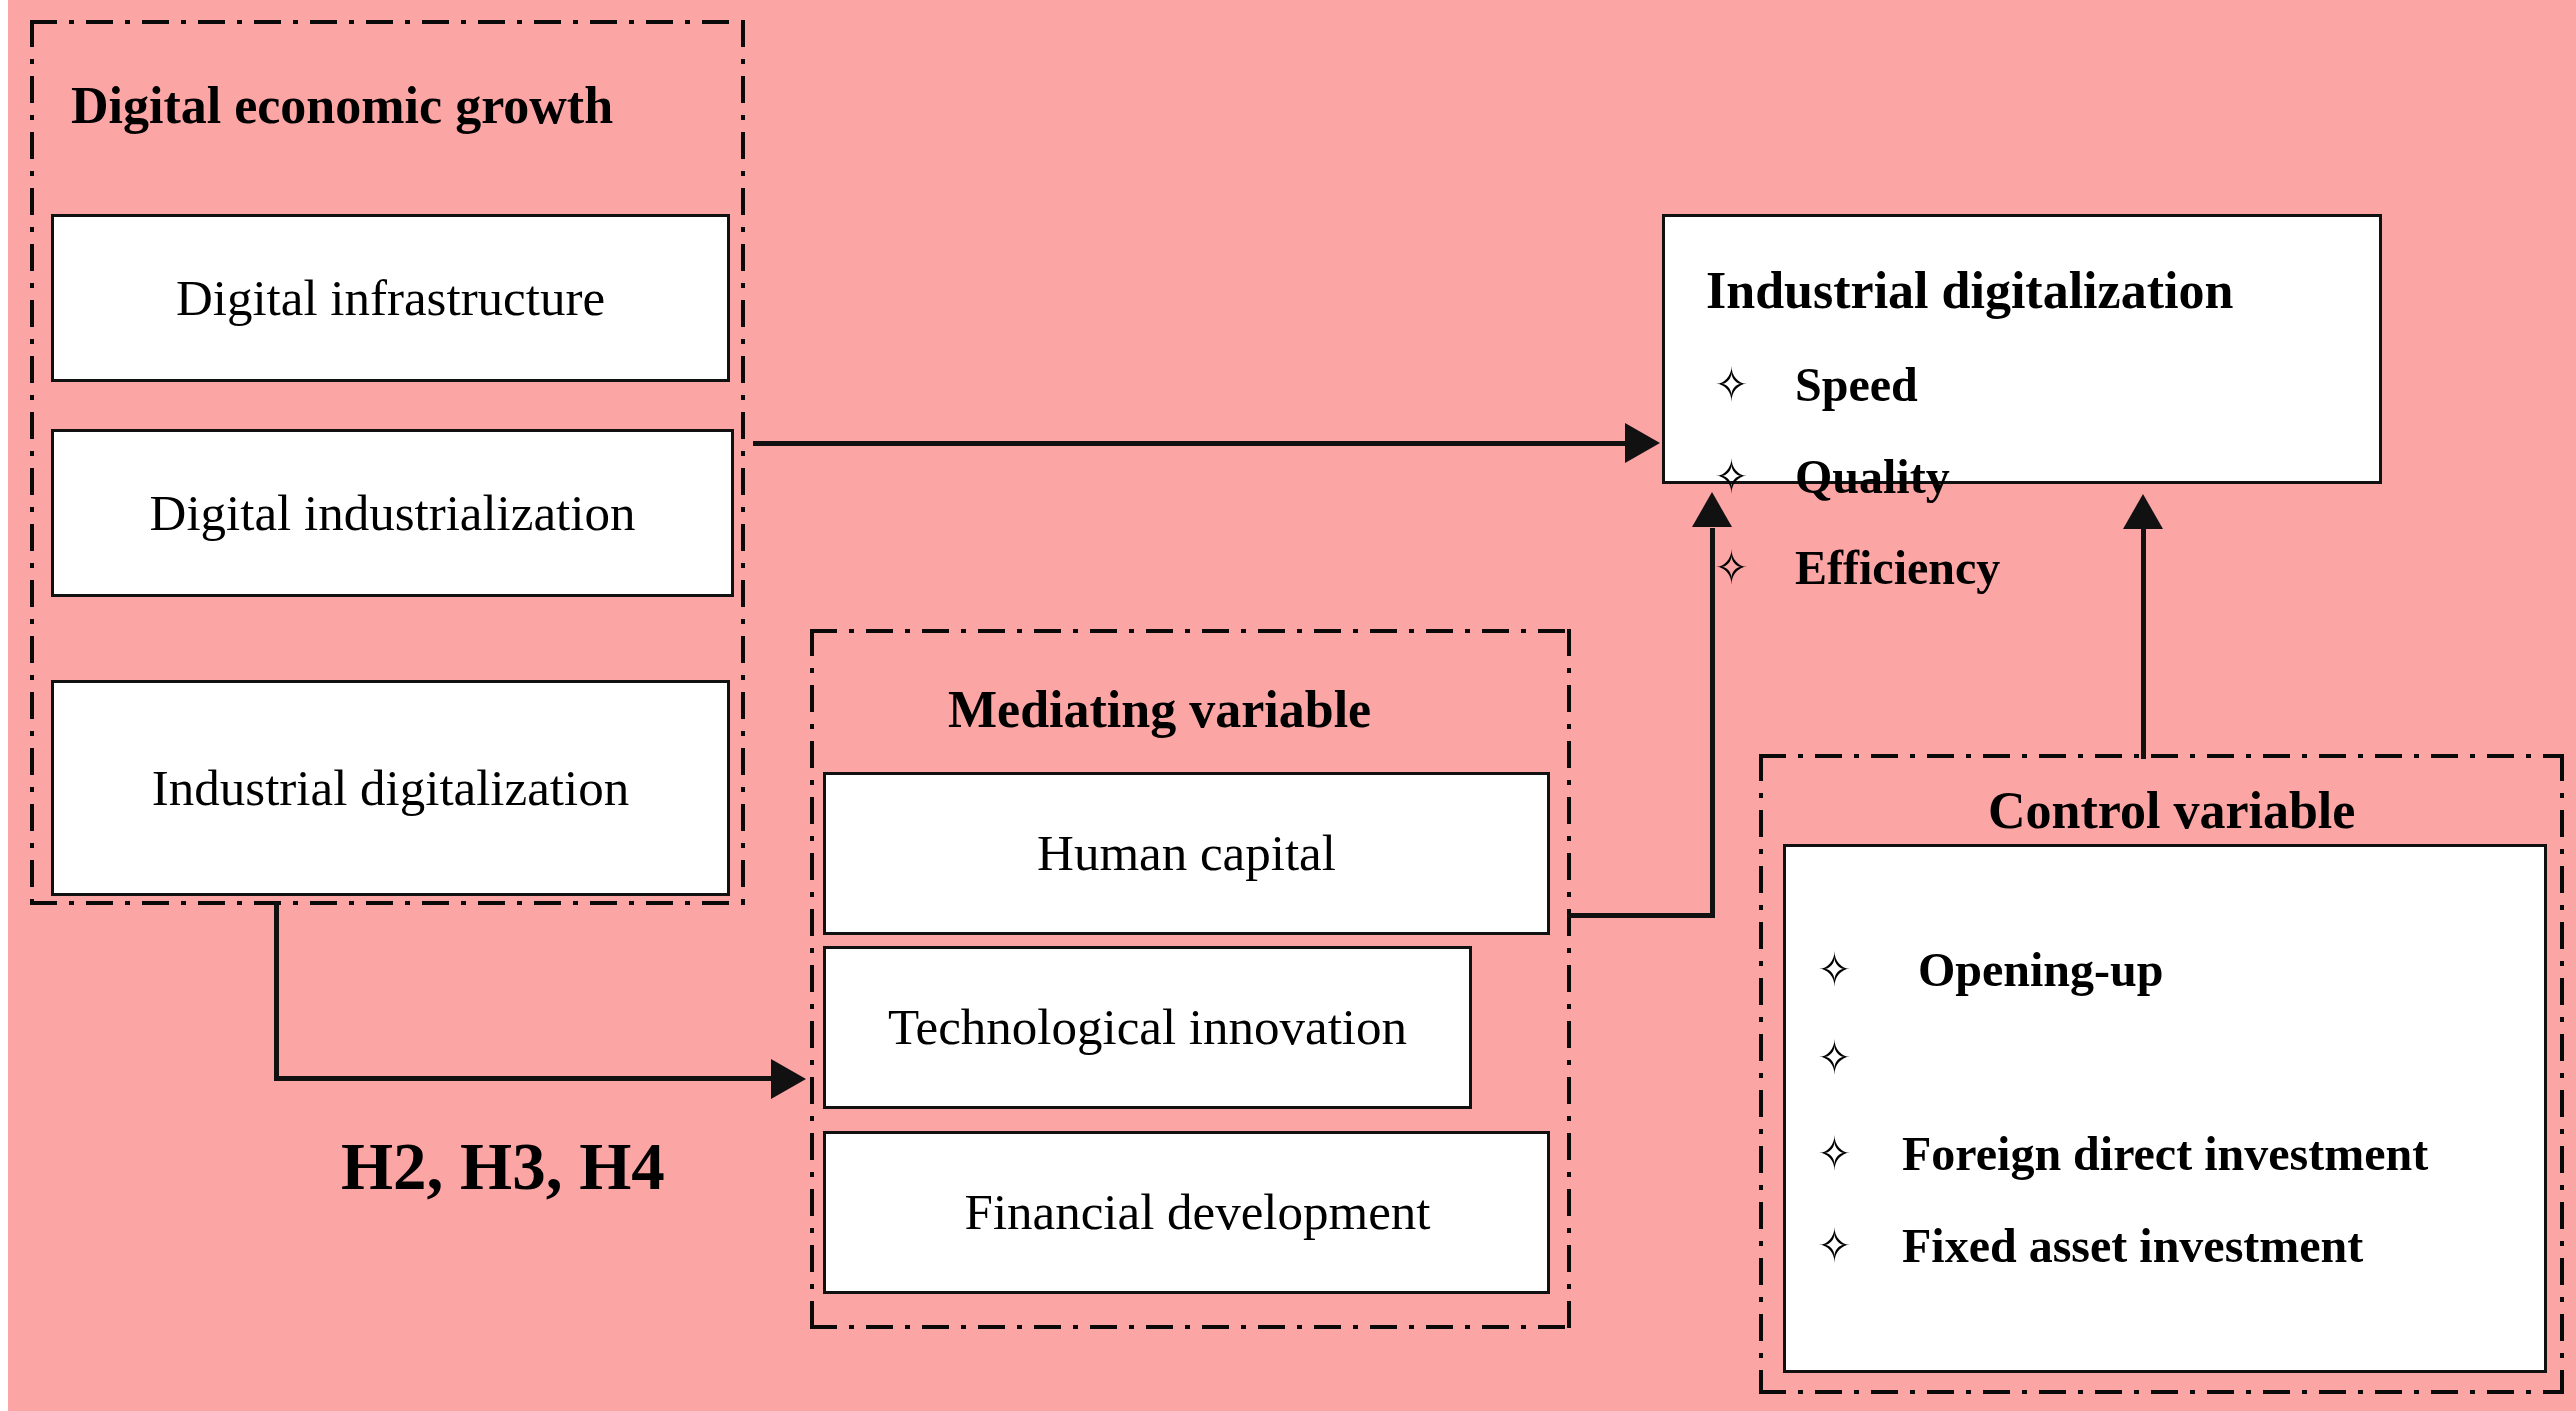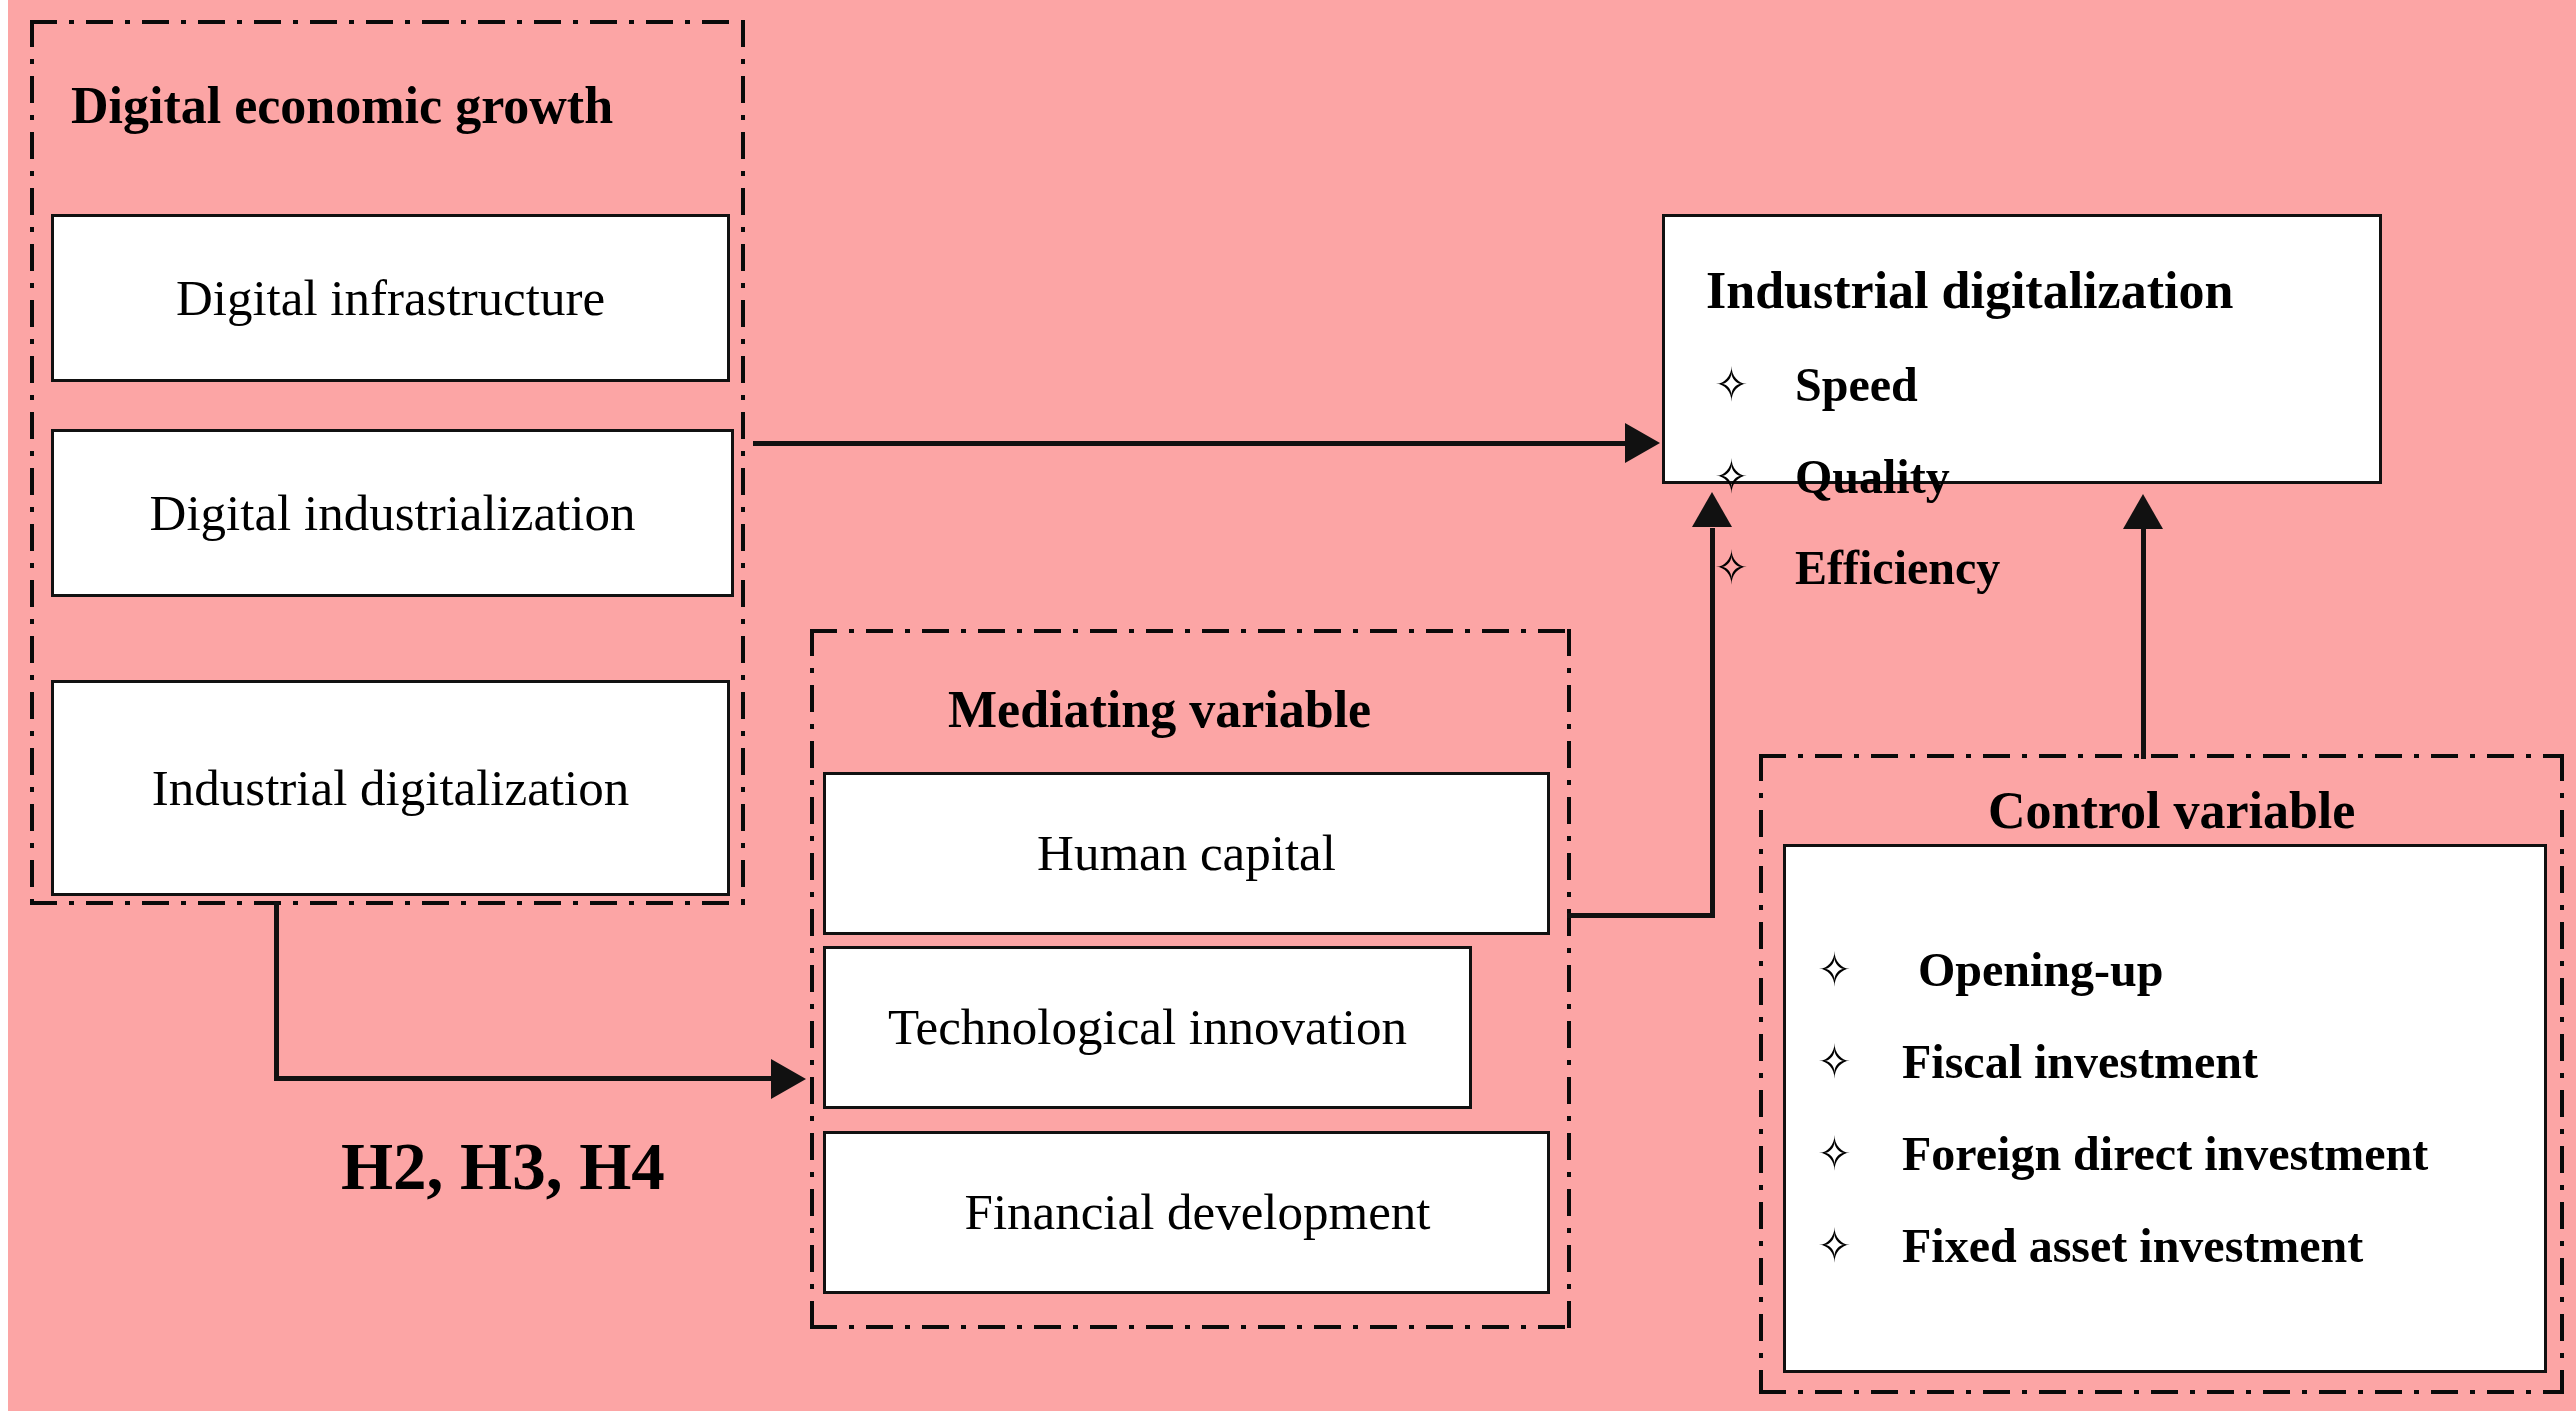--- a/index.html
+++ b/index.html
@@ -128,21 +128,20 @@
 
   <div class="solidbox" style="left:1775px;top:844px;width:764px;height:529px;"></div>
 
   <div class="bullet-row" style="left:1803px;top:946px;font-size:48px;">
     <span class="glyph">✧</span>
     <span class="btext" style="margin-left:60px;">Opening-up</span>
   </div>
 
   <div class="bullet-row" style="left:1803px;top:1038px;font-size:48px;">
     <span class="glyph">✧</span>
-    <span class="btext" style="margin-left:44px;">Fiscal investment</span>
   </div>
 
   <div class="bullet-row" style="left:1803px;top:1130px;font-size:48px;">
     <span class="glyph">✧</span>
     <span class="btext" style="margin-left:44px;">Foreign direct investment</span>
   </div>
 
   <div class="bullet-row" style="left:1803px;top:1222px;font-size:48px;">
     <span class="glyph">✧</span>
     <span class="btext" style="margin-left:44px;">Fixed asset investment</span>

